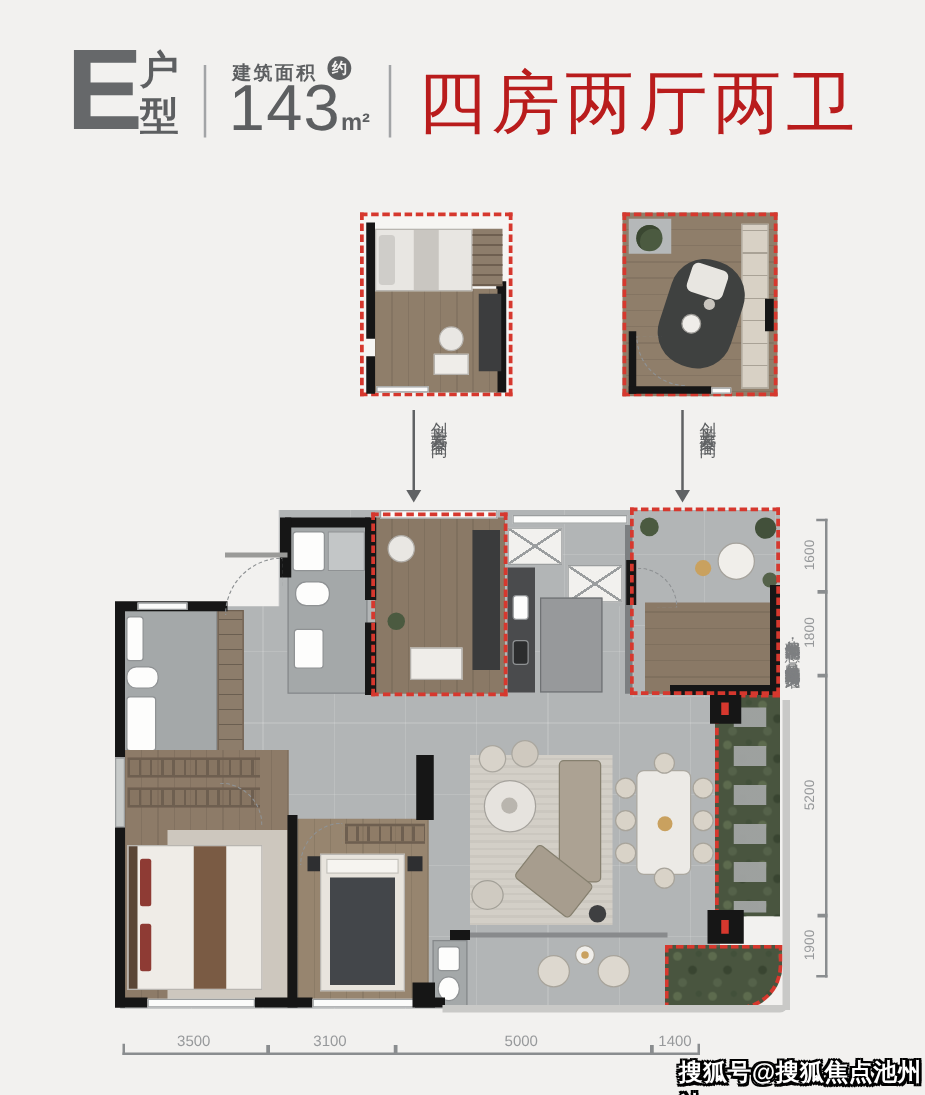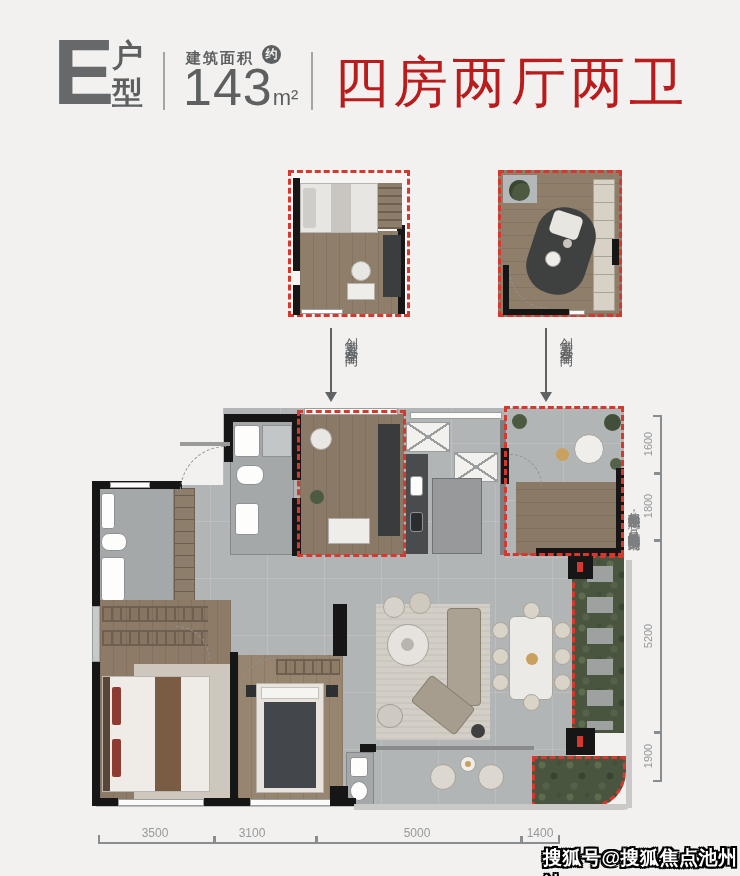--- a/index.html
+++ b/index.html
@@ -57,21 +57,21 @@
 <div class="page">
 
   <div class="abs" style="left:0;top:0;width:740px;height:140px">
     <div class="abs" style="left:53px;top:30px;font-size:92px;line-height:.92;font-weight:600;color:#66686a;letter-spacing:0">E</div>
     <div class="abs" style="left:112px;top:38px;width:26px;font-size:31px;line-height:1.18;color:var(--txt);font-weight:600">户型</div>
     <div class="abs" style="left:163px;top:52px;width:2px;height:58px;background:#a2a4a6"></div>
 
     <div class="abs" style="left:186px;top:49px;font-size:15px;font-weight:700;letter-spacing:2px;color:var(--txt)">建筑面积</div>
     <div class="abs circ" style="left:262px;top:45px;width:19px;height:19px;background:var(--txt);color:#f4f3f1;font-size:12px;font-weight:700;text-align:center;line-height:19px">约</div>
     <div class="abs" style="left:183px;top:57px;color:var(--txt)">
-      <span style="font-size:52px;font-weight:500;letter-spacing:1px">143</span><span style="font-size:22px;font-weight:400">m²</span>
+      <span style="font-size:52px;font-weight:500;letter-spacing:1px">143</span><span style="font-size:19px;font-weight:700">m²</span>
     </div>
     <div class="abs" style="left:311px;top:52px;width:2px;height:58px;background:#a2a4a6"></div>
 
     <div class="abs" style="left:334px;top:46px;font-size:55px;letter-spacing:4px;color:#b91c1c;font-family:'Liberation Serif','DejaVu Serif',serif;font-weight:500">四房两厅两卫</div>
   </div>
 
   <div class="abs dashz" style="left:288px;top:170px;width:122px;height:147px;background:#f6f5f3">
     <div class="abs blk" style="left:2px;top:5px;width:7px;height:93px"></div>
     <div class="abs blk" style="left:2px;top:112px;width:7px;height:30px"></div>
     <div class="abs blk" style="right:2px;top:52px;width:8px;height:89px"></div>
@@ -290,21 +290,21 @@
   </div>
 
   <div>
     <div class="abs dimline" style="left:98px;top:842px;width:462px;height:2px"></div>
     <div class="abs dimline" style="left:98px;top:835px;width:2px;height:9px"></div>
     <div class="abs dimline" style="left:213px;top:836px;width:3px;height:8px"></div>
     <div class="abs dimline" style="left:315px;top:836px;width:3px;height:8px"></div>
     <div class="abs dimline" style="left:520px;top:836px;width:3px;height:8px"></div>
     <div class="abs dimline" style="left:558px;top:835px;width:2px;height:9px"></div>
     <div class="abs dimlabel" style="left:155px;top:826px;transform:translateX(-50%);font-size:12px">3500</div>
-    <div class="abs dimlabel" style="left:252px;top:826px;transform:translateX(-50%);font-size:12px">3100</div>
+    <div class="abs dimlabel" style="left:264px;top:826px;transform:translateX(-50%);font-size:12px">3100</div>
     <div class="abs dimlabel" style="left:417px;top:826px;transform:translateX(-50%);font-size:12px">5000</div>
     <div class="abs dimlabel" style="left:540px;top:826px;transform:translateX(-50%);font-size:12px">1400</div>
   </div>
 
   <div class="abs vtext" style="left:626px;top:502px;height:334px;font-size:12.5px;line-height:1.2;letter-spacing:.5px;color:#7d7f81">此部分仅为空中花园示意，具体以最终规划审批及实际交付为准</div>
 
   <div class="abs" style="left:543px;top:845px;font-size:19px;font-weight:700;color:#fff;letter-spacing:.5px;
               text-shadow:-2px -2px 0 #000,2px -2px 0 #000,-2px 2px 0 #000,2px 2px 0 #000,0 -2px 0 #000,0 2px 0 #000,-2px 0 0 #000,2px 0 0 #000">搜狐号@搜狐焦点池州站</div>
 
 </div>

